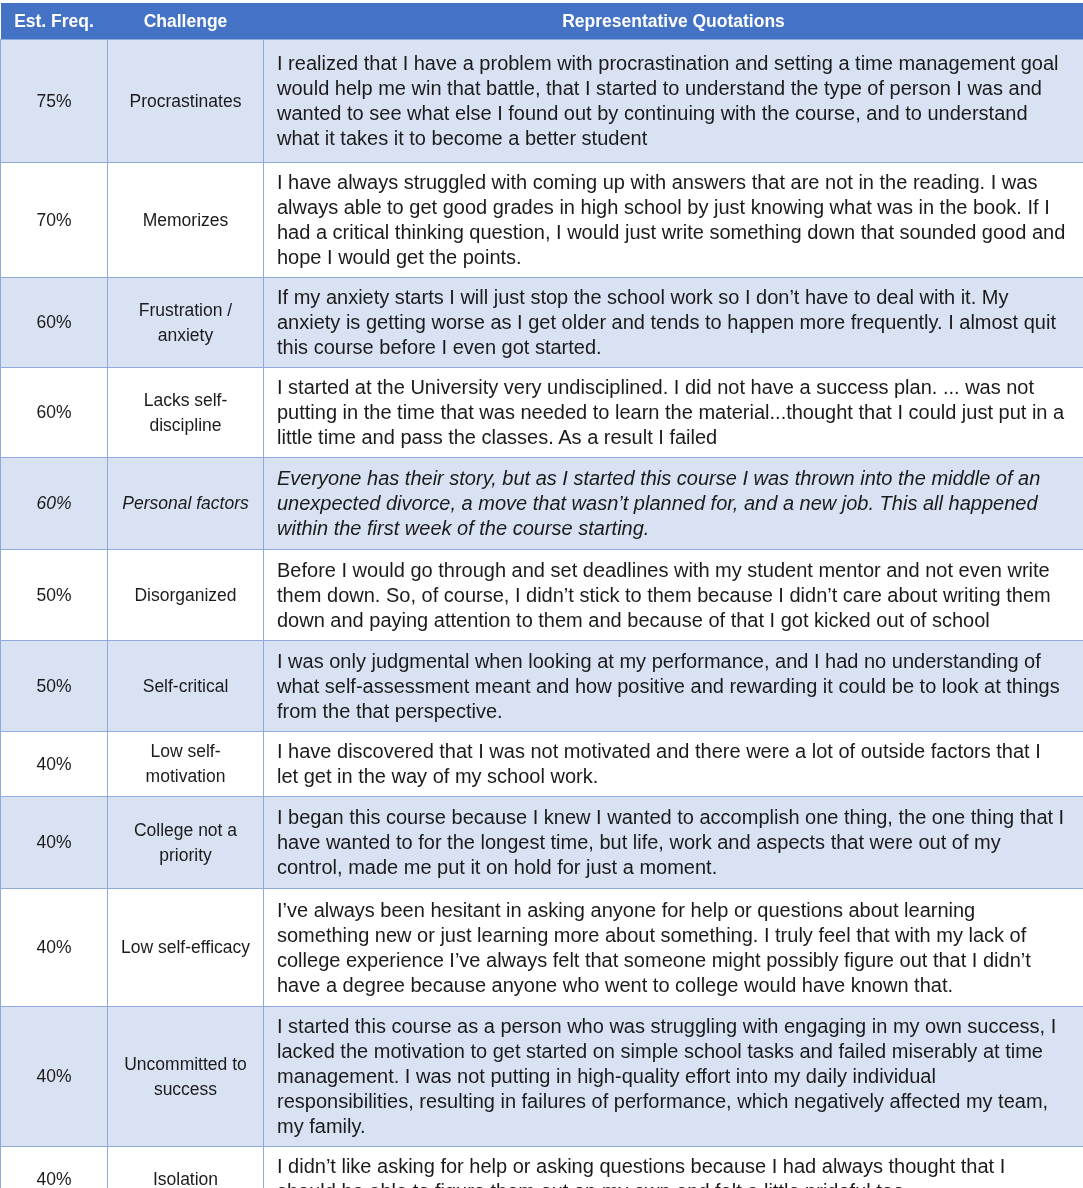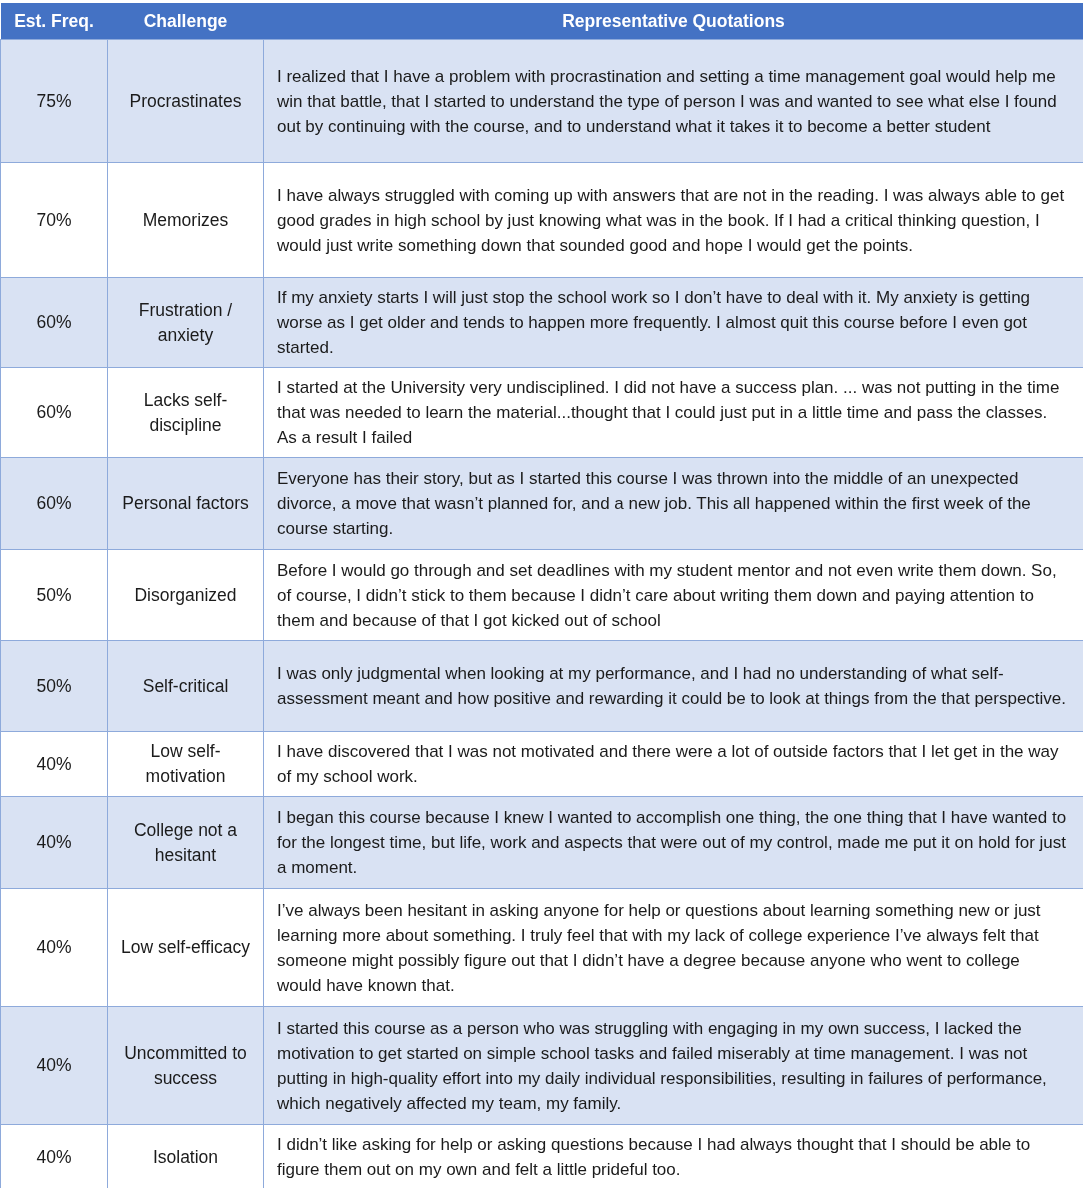--- a/index.html
+++ b/index.html
@@ -28,21 +28,21 @@
     font-size:17.5px;
     height:28px;
     padding:4px 6px;
     text-align:center;
     vertical-align:middle;
     border:none;
   }
   td{
     border:1px solid var(--border);
     color:var(--body-text);
-    font-size:17px;
+    font-size:20px;
     line-height:25px;
     vertical-align:middle;
   }
   td.freq{
     text-align:center;
     font-size:17.5px;
     padding:6px 4px;
   }
   td.challenge{
     text-align:center;
@@ -53,21 +53,21 @@
     text-align:left;
     padding:7px 16px 7px 13px;
   }
   tbody tr{background:var(--row-bg);}
   tbody tr:nth-child(odd){background:var(--band-bg);}
   
   tbody tr:nth-child(1) td{height:108px;}
   tbody tr:nth-child(2) td{height:100px;margin-top:16px;}
   tbody tr:nth-child(3) td{height:73px;}
   tbody tr:nth-child(4) td{height:74px;}
-  tbody tr:nth-child(5) td{height:77px;}
+  tbody tr:nth-child(5) td{height:77px;font-style:italic;}
   tbody tr:nth-child(6) td{height:76px;margin-top:24px;}
   tbody tr:nth-child(7) td{height:76px;}
   tbody tr:nth-child(8) td{height:49px;}
   tbody tr:nth-child(9) td{height:77px;}
   tbody tr:nth-child(10) td{height:103px;}
   tbody tr:nth-child(11) td{height:103px;}
   tbody tr:nth-child(12) td{height:42px;}
 </style>
 </head>
 <body>
@@ -122,21 +122,21 @@
         <td class="challenge">Self-critical</td>
         <td class="quote">I was only judgmental when looking at my performance, and I had no understanding of what self-assessment meant and how positive and rewarding it could be to look at things from the that perspective.</td>
       </tr>
       <tr>
         <td class="freq">40%</td>
         <td class="challenge">Low self-motivation</td>
         <td class="quote">I have discovered that I was not motivated and there were a lot of outside factors that I let get in the way of my school work.</td>
       </tr>
       <tr>
         <td class="freq">40%</td>
-        <td class="challenge">College not a hesitant</td>
+        <td class="challenge">College not a priority</td>
         <td class="quote">I began this course because I knew I wanted to accomplish one thing, the one thing that I have wanted to for the longest time, but life, work and aspects that were out of my control, made me put it on hold for just a moment.</td>
       </tr>
       <tr>
         <td class="freq">40%</td>
         <td class="challenge">Low self-efficacy</td>
         <td class="quote">I’ve always been hesitant in asking anyone for help or questions about learning something new or just learning more about something. I truly feel that with my lack of college experience I’ve always felt that someone might possibly figure out that I didn’t have a degree because anyone who went to college would have known that.</td>
       </tr>
       <tr>
         <td class="freq">40%</td>
         <td class="challenge">Uncommitted to success</td>

